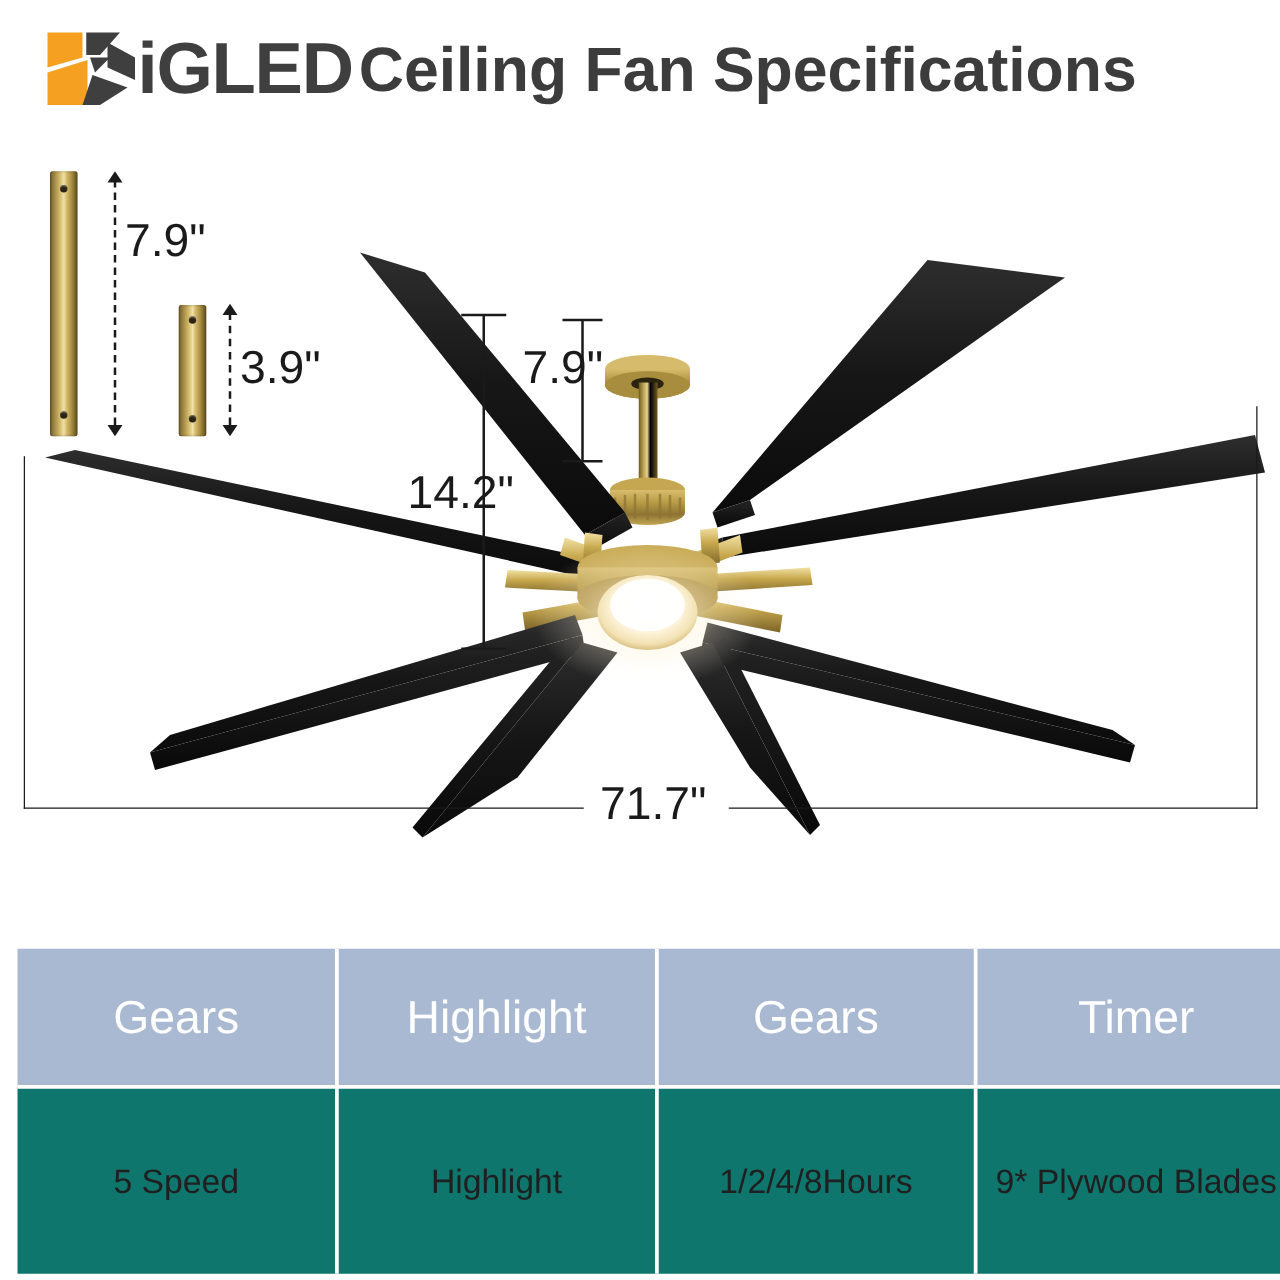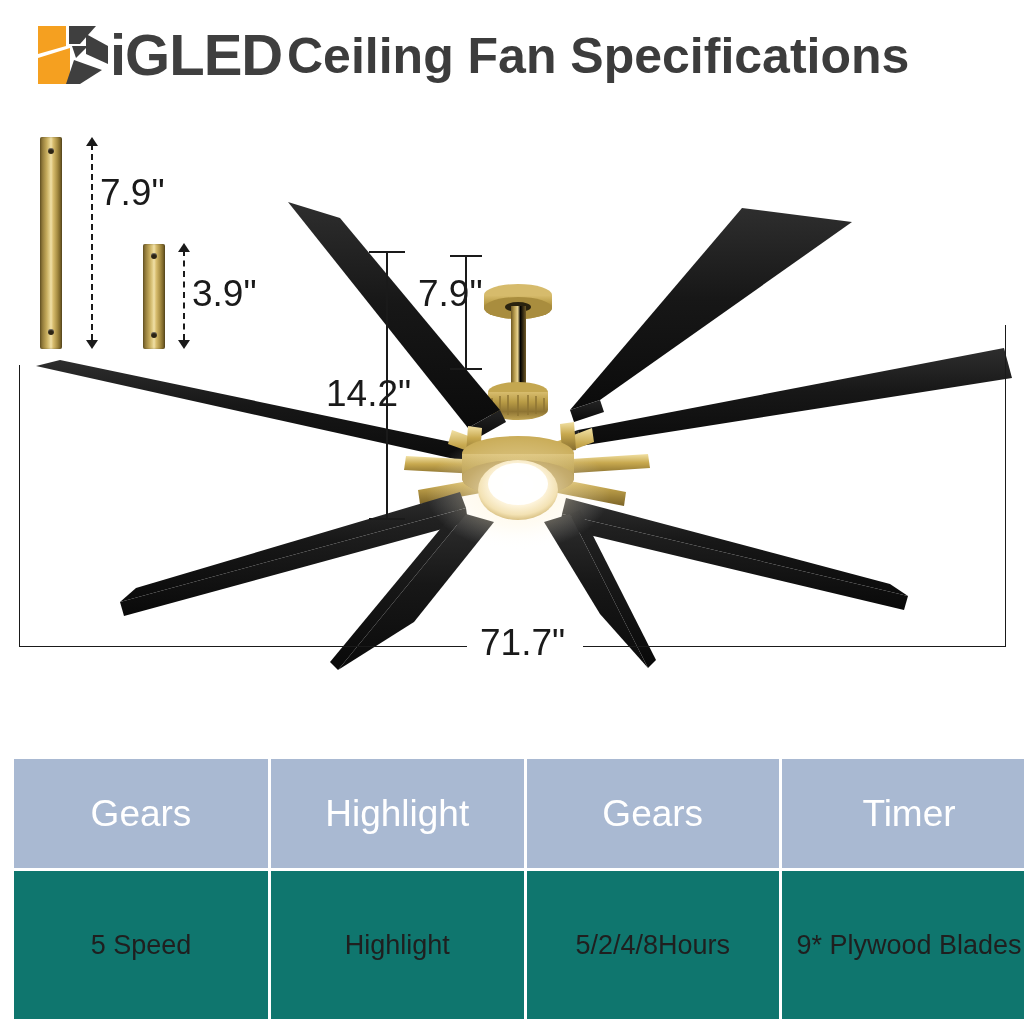--- a/index.html
+++ b/index.html
@@ -350,17 +350,17 @@
       <th>Gears</th>
       <th>Highlight</th>
       <th>Gears</th>
       <th>Timer</th>
     </tr>
   </thead>
   <tbody>
     <tr>
       <td>5 Speed</td>
       <td>Highlight</td>
-      <td>5/2/4/8Hours</td>
+      <td>1/2/4/8Hours</td>
       <td>9* Plywood Blades</td>
     </tr>
   </tbody>
 </table>
 
 </body></html>

